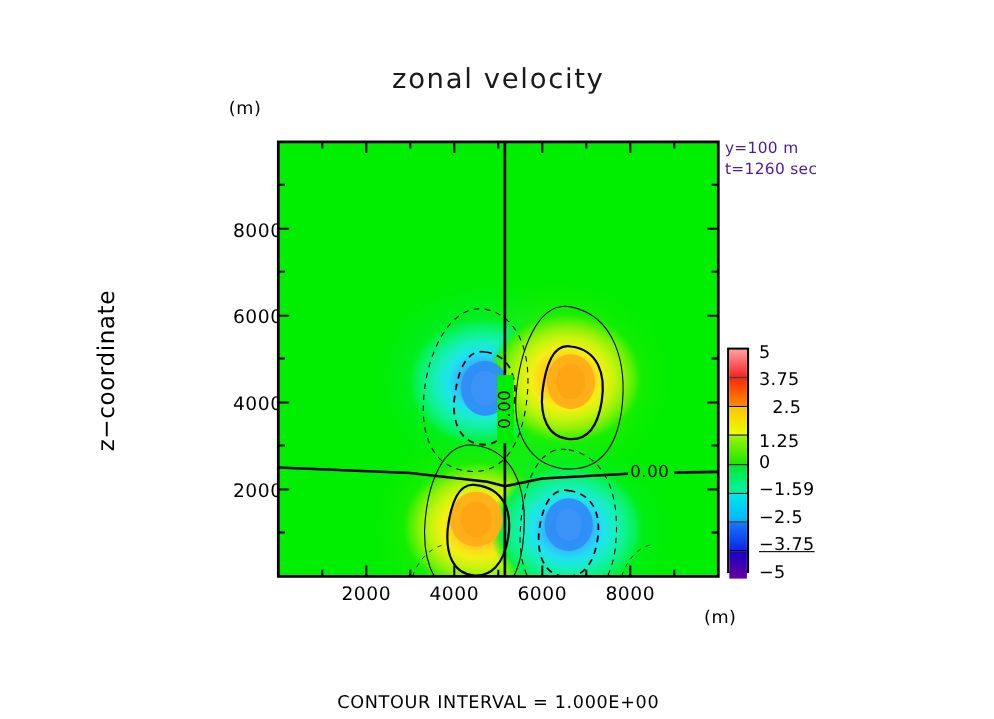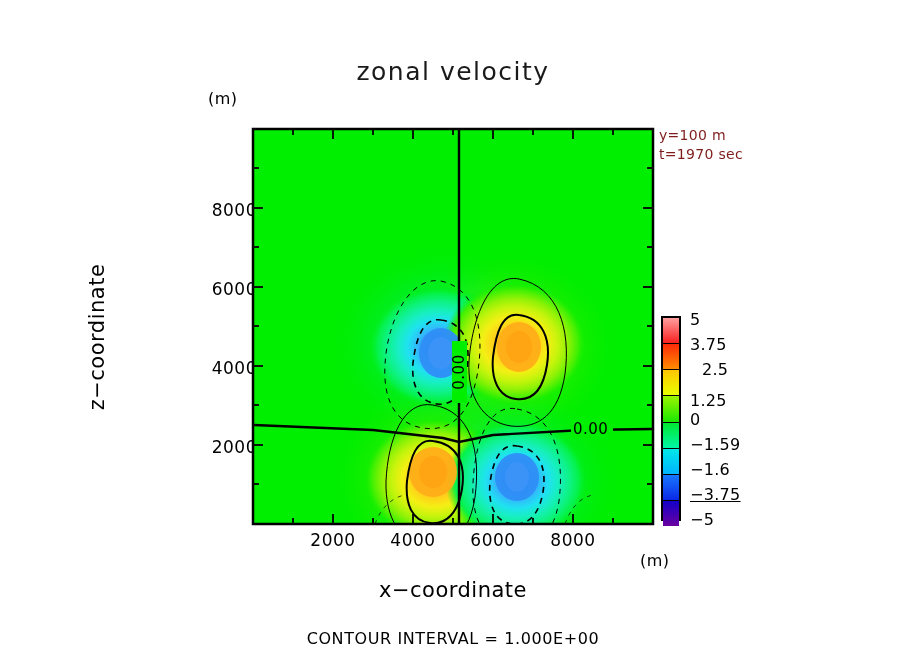--- a/index.html
+++ b/index.html
@@ -41,21 +41,21 @@
   }
 
   .tick-lbl{position:absolute;font-size:17px;letter-spacing:.5px;}
   .ytick-lbl{text-align:right;width:60px;}
   .xtick-lbl{text-align:center;width:80px;}
 
   #plotwrap{position:absolute;left:253px;top:129px;width:400px;height:395px;}
   #plot{position:absolute;left:0;top:0;width:400px;height:395px;overflow:hidden;}
 
   .annot{
-    position:absolute;font-size:14px;letter-spacing:.3px;color:#7f1d1d;
+    position:absolute;font-size:14px;letter-spacing:.3px;color:#4c1d95;
     line-height:16px;
   }
   #annot-y{left:659px;top:127px;}
   #annot-t{left:659px;top:146px;}
 
   #cbar{position:absolute;left:661px;top:316px;width:20px;height:205px;
         border:2px solid #000;box-sizing:border-box;}
   .cband{width:100%;}
   .cb-lbl{position:absolute;left:690px;font-size:16px;letter-spacing:.3px;}
 </style>
@@ -63,21 +63,20 @@
 <body>
 
 <div class="fig">
 
   <div id="title">zonal velocity</div>
 
   <div id="unit-y" class="unit">(m)</div>
   <div id="unit-x" class="unit">(m)</div>
 
   <div id="ylabel">z−coordinate</div>
-  <div id="xlabel">x−coordinate</div>
 
   <div class="tick-lbl ytick-lbl" style="left:197px;top:437px;">2000</div>
   <div class="tick-lbl ytick-lbl" style="left:197px;top:358px;">4000</div>
   <div class="tick-lbl ytick-lbl" style="left:197px;top:279px;">6000</div>
   <div class="tick-lbl ytick-lbl" style="left:197px;top:200px;">8000</div>
 
   <div class="tick-lbl xtick-lbl" style="left:293px;top:530px;">2000</div>
   <div class="tick-lbl xtick-lbl" style="left:373px;top:530px;">4000</div>
   <div class="tick-lbl xtick-lbl" style="left:453px;top:530px;">6000</div>
   <div class="tick-lbl xtick-lbl" style="left:533px;top:530px;">8000</div>
@@ -232,37 +231,37 @@
 
       <line x1="407" y1="362" x2="401" y2="362"></line>
       <line x1="407" y1="283" x2="401" y2="283"></line>
       <line x1="407" y1="204" x2="401" y2="204"></line>
       <line x1="407" y1="125" x2="401" y2="125"></line>
       <line x1="407" y1="46" x2="401" y2="46"></line>
     </g>
   </svg>
 
   <div id="annot-y" class="annot">y=100 m</div>
-  <div id="annot-t" class="annot">t=1970 sec</div>
+  <div id="annot-t" class="annot">t=1260 sec</div>
 
   <div id="cbar">
       <div class="cband" style="height: 12.5%; background: linear-gradient(rgb(255, 158, 158), rgb(250, 32, 32));"></div>
       <div class="cband" style="height: 12.5%; background: linear-gradient(rgb(251, 42, 8), rgb(255, 140, 0)); border-top: 1.5px solid rgb(0, 0, 0);"></div>
       <div class="cband" style="height: 12.5%; background: linear-gradient(rgb(255, 196, 0), rgb(232, 255, 0)); border-top: 1.5px solid rgb(0, 0, 0);"></div>
       <div class="cband" style="height: 12.5%; background: linear-gradient(rgb(155, 245, 0), rgb(25, 232, 0)); border-top: 1.5px solid rgb(0, 0, 0);"></div>
       <div class="cband" style="height: 12.5%; background: linear-gradient(rgb(0, 232, 48), rgb(0, 245, 168)); border-top: 1.5px solid rgb(0, 0, 0);"></div>
       <div class="cband" style="height: 12.5%; background: linear-gradient(rgb(0, 232, 232), rgb(0, 180, 255)); border-top: 1.5px solid rgb(0, 0, 0);"></div>
       <div class="cband" style="height: 12.5%; background: linear-gradient(rgb(24, 120, 255), rgb(10, 40, 230)); border-top: 1.5px solid rgb(0, 0, 0);"></div>
       <div class="cband" style="height: 12.5%; background: linear-gradient(rgb(20, 0, 200), rgb(106, 0, 160)); border-top: 1.5px solid rgb(0, 0, 0);"></div>
     </div>
 
   <div class="cb-lbl" style="top:310px;">5</div>
   <div class="cb-lbl" style="top:335px;">3.75</div>
   <div class="cb-lbl" style="top:360px;margin-left:12px;">2.5</div>
   <div class="cb-lbl" style="top:391px;">1.25</div>
   <div class="cb-lbl" style="top:410px;">0</div>
   <div class="cb-lbl" style="top:435px;">−1.59</div>
-  <div class="cb-lbl" style="top:460px;">−1.6</div>
+  <div class="cb-lbl" style="top:460px;">−2.5</div>
   <div class="cb-lbl" style="top:485px;text-decoration:underline;">−3.75</div>
   <div class="cb-lbl" style="top:510px;">−5</div>
 
   <div id="caption">CONTOUR INTERVAL = 1.000E+00</div>
 </div>
 
 </body></html>

